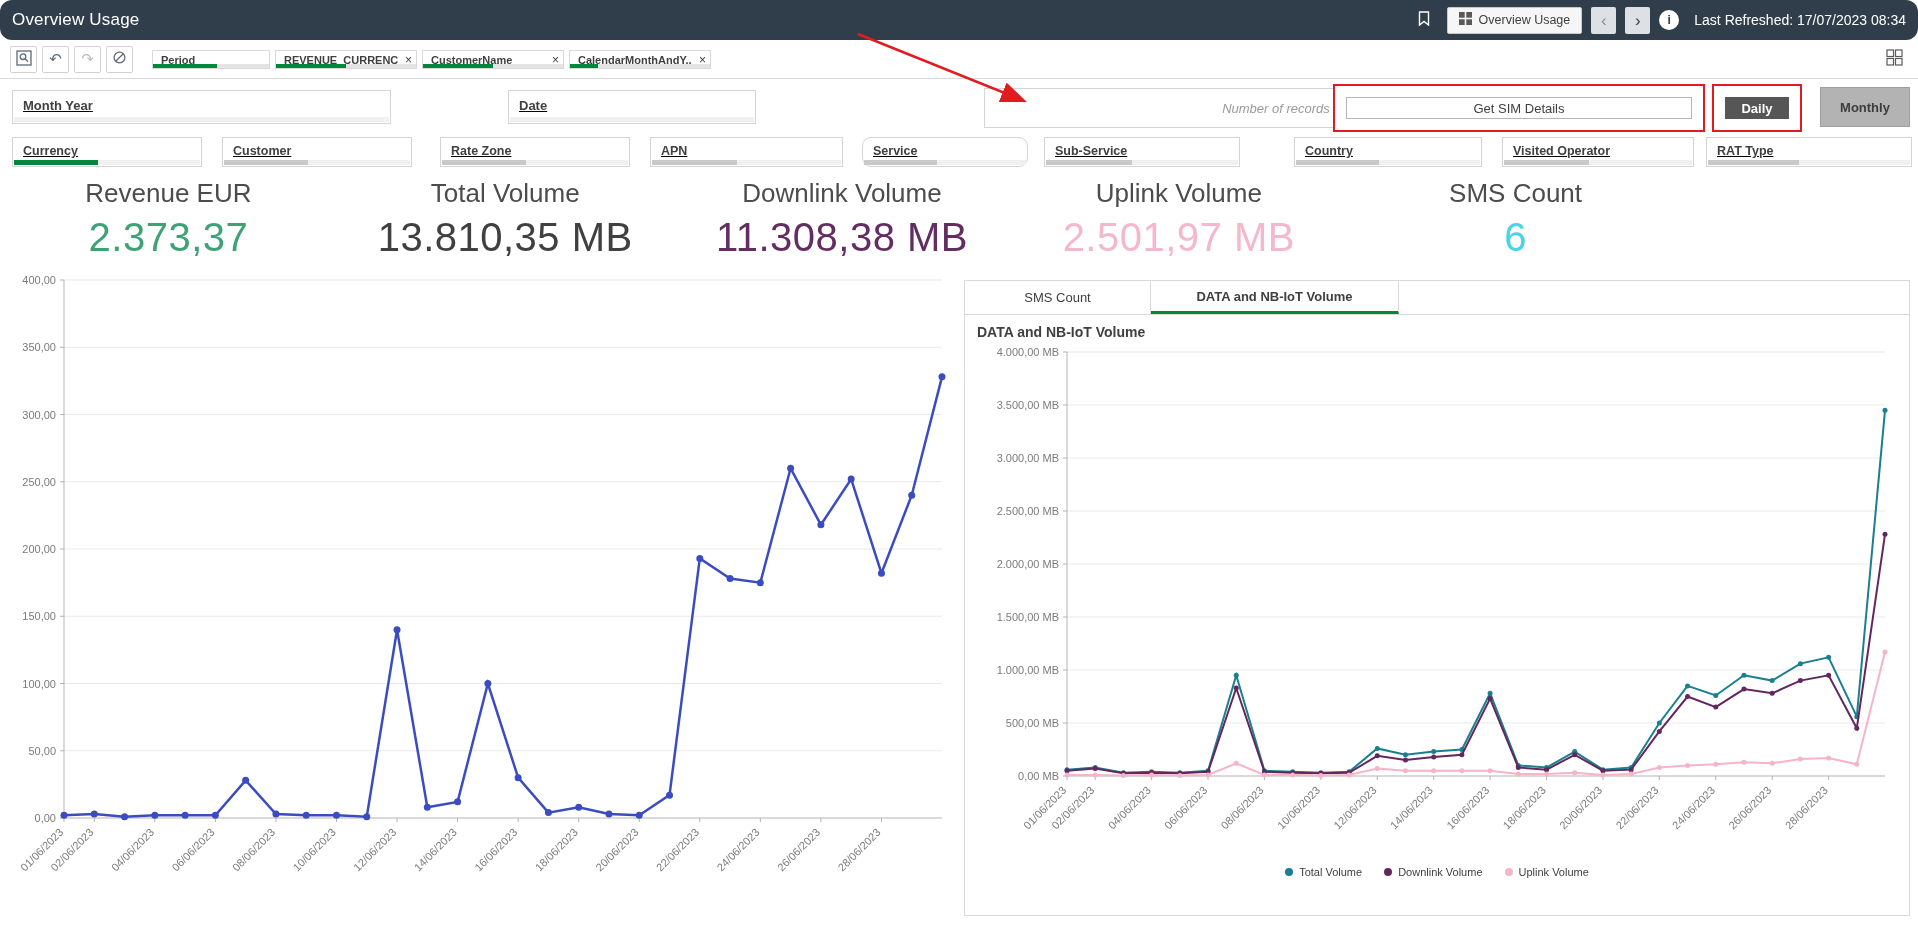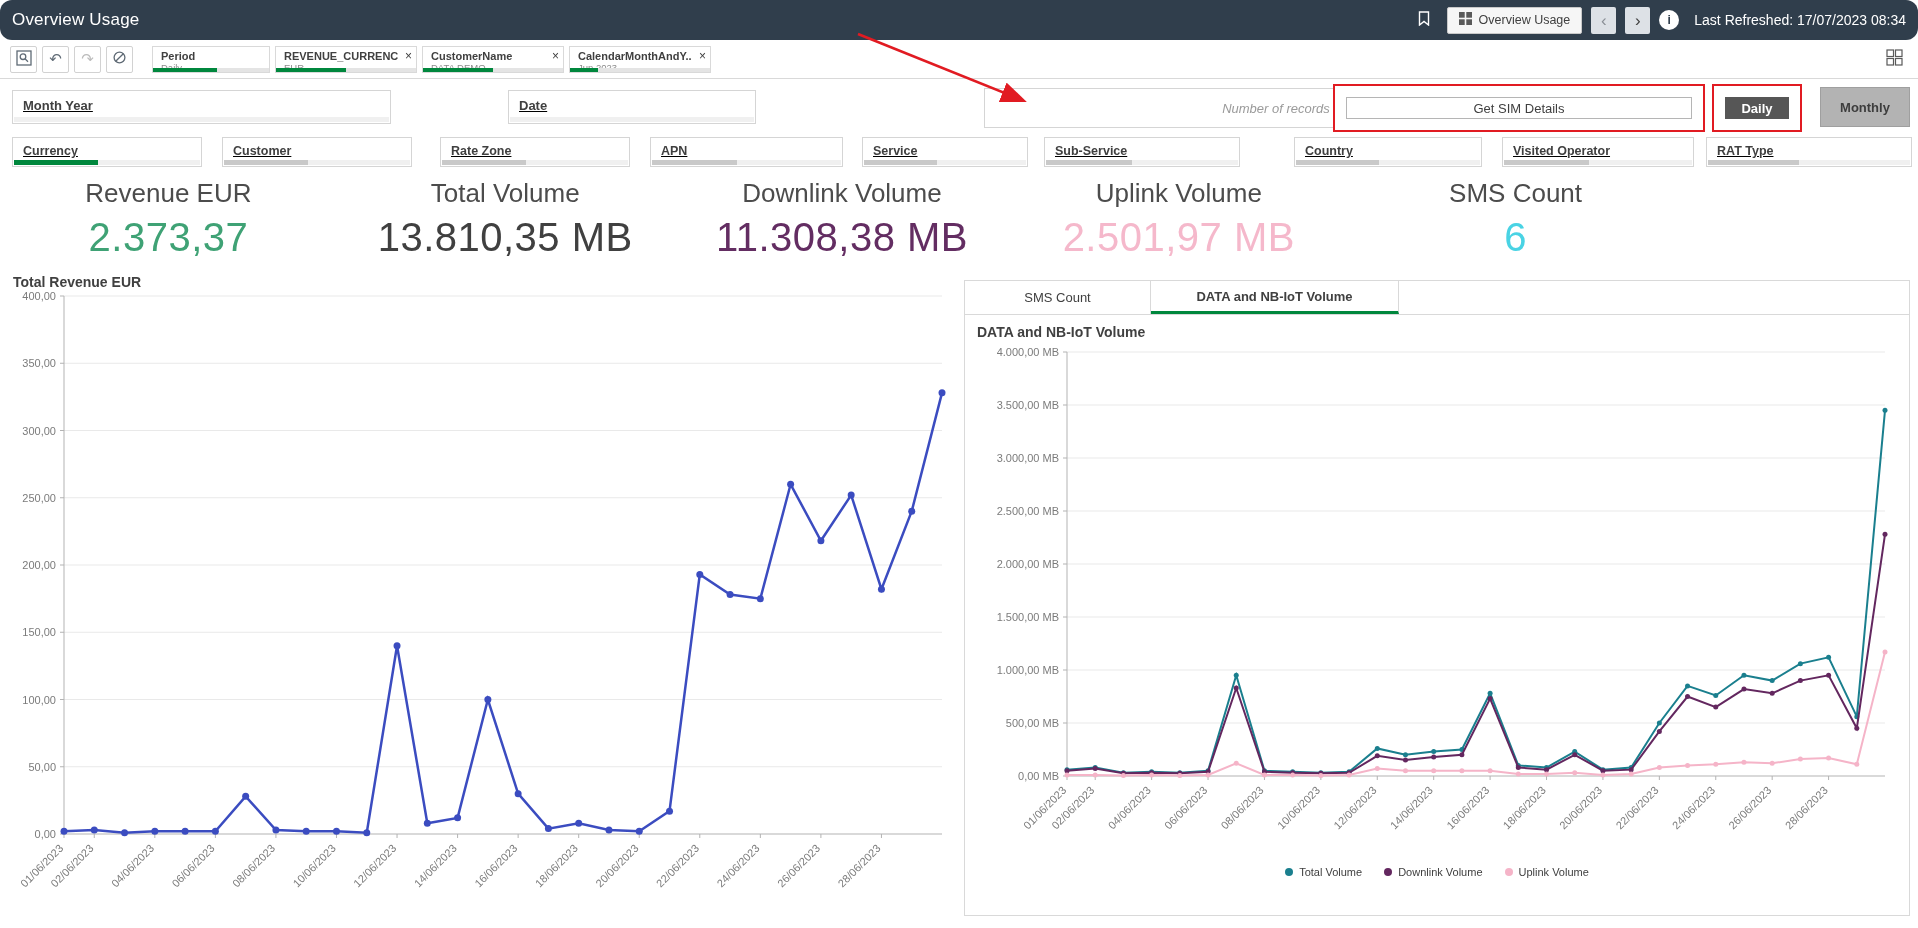--- a/index.html
+++ b/index.html
@@ -21,21 +21,21 @@
               font-weight:bold; font-size:12px; cursor:pointer; display:flex; align-items:center; justify-content:center; }
   .refreshed { color:#fff; font-size:14px; margin-left:6px; white-space:nowrap; }
 
   
   .toolbar { position:absolute; top:40px; left:0; right:0; height:39px; background:#fff;
              border-bottom:1px solid #d9d9d9; display:flex; align-items:center; padding:0 10px; gap:5px; z-index:9; }
   .tool-btn { width:27px; height:27px; border:1px solid #d2d2d2; background:#fff; border-radius:2px; color:#5f6a75;
               display:flex; align-items:center; justify-content:center; font-size:15px; cursor:pointer; }
   .tool-btn.disabled { color:#bcbcbc; }
   .chips { display:flex; gap:5px; margin-left:14px; }
-  .chip { position:relative; width:142px; height:27px; background:#fff; border:1px solid #d9d9d9;
+  .chip { position:relative; width:142px; height:19px; background:#fff; border:1px solid #d9d9d9;
           padding:3px 18px 0 8px; cursor:pointer; overflow:hidden; }
   .chip.first { width:118px; }
   .chip .f { font-size:11px; font-weight:bold; color:#404040; white-space:nowrap; overflow:hidden; }
   .chip .v { font-size:9.5px; color:#8c8c8c; white-space:nowrap; overflow:hidden; }
   .chip .x { position:absolute; top:3px; right:4px; font-size:12px; color:#404040; line-height:1; cursor:pointer; }
   .chip .bartrack { position:absolute; left:0; right:0; bottom:0; height:4px; background:#e4e4e4; }
   .chip .barfill { display:block; height:100%; }
   .toolbar-spacer { flex:1; }
 
   
@@ -244,21 +244,21 @@
     <div class="track">
         <span class="thumb" style="background: rgb(201, 201, 201);"></span>
       </div>
   </div>
   <div class="fbox row2" style="left:650px; top:137px; width:193px;">
     <div class="lbl">APN</div>
     <div class="track">
         <span class="thumb" style="background: rgb(201, 201, 201);"></span>
       </div>
   </div>
-  <div class="fbox row2" style="left:862px; top:137px; width:166px;">
+  <div class="fbox row2" style="left:862px; top:137px; width:166px;border-radius:9px;">
     <div class="lbl">Service</div>
     <div class="track">
         <span class="thumb" style="background: rgb(201, 201, 201);"></span>
       </div>
   </div>
   <div class="fbox row2" style="left:1044px; top:137px; width:196px;">
     <div class="lbl">Sub-Service</div>
     <div class="track">
         <span class="thumb" style="background: rgb(201, 201, 201);"></span>
       </div>
@@ -299,21 +299,20 @@
       <div class="klabel">Uplink Volume</div>
       <div class="kvalue" style="color: rgb(245, 184, 203);">2.501,97 MB</div>
     </div>
     <div class="kpi">
       <div class="klabel">SMS Count</div>
       <div class="kvalue" style="color: rgb(73, 211, 228);">6</div>
     </div>
   </div>
 
   <div class="chart-left">
-    <div class="chart-title">Total Revenue EUR</div>
     <svg width="948" height="630" viewBox="0 0 948 630">
         <line x1="56" y1="544" x2="934" y2="544" stroke="#b3b3b3" stroke-width="1"></line>
         <line x1="52" y1="544" x2="56" y2="544" stroke="#b3b3b3"></line>
         <text x="48" y="548" text-anchor="end" font-size="11" fill="#7b7b7b">0,00</text>
         <line x1="56" y1="476.75" x2="934" y2="476.75" stroke="#e9e9e9" stroke-width="1"></line>
         <line x1="52" y1="476.75" x2="56" y2="476.75" stroke="#b3b3b3"></line>
         <text x="48" y="480.75" text-anchor="end" font-size="11" fill="#7b7b7b">50,00</text>
         <line x1="56" y1="409.5" x2="934" y2="409.5" stroke="#e9e9e9" stroke-width="1"></line>
         <line x1="52" y1="409.5" x2="56" y2="409.5" stroke="#b3b3b3"></line>
         <text x="48" y="413.5" text-anchor="end" font-size="11" fill="#7b7b7b">100,00</text>

